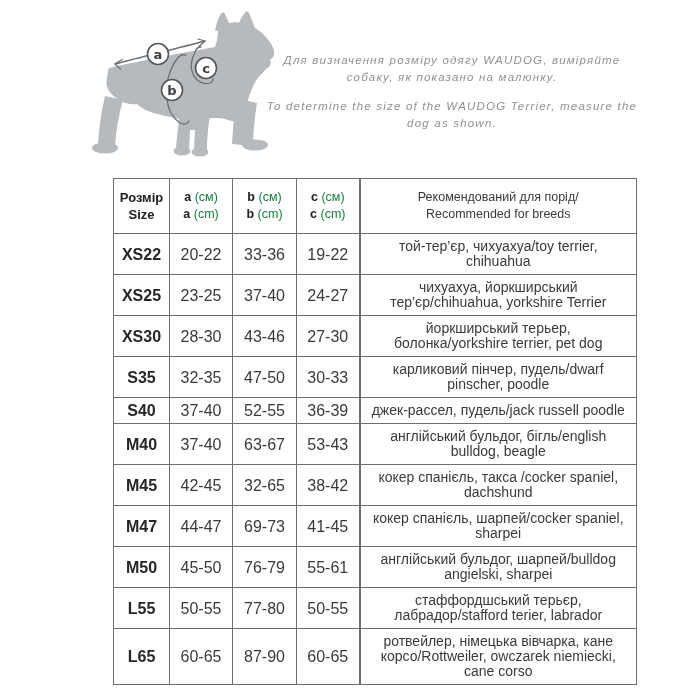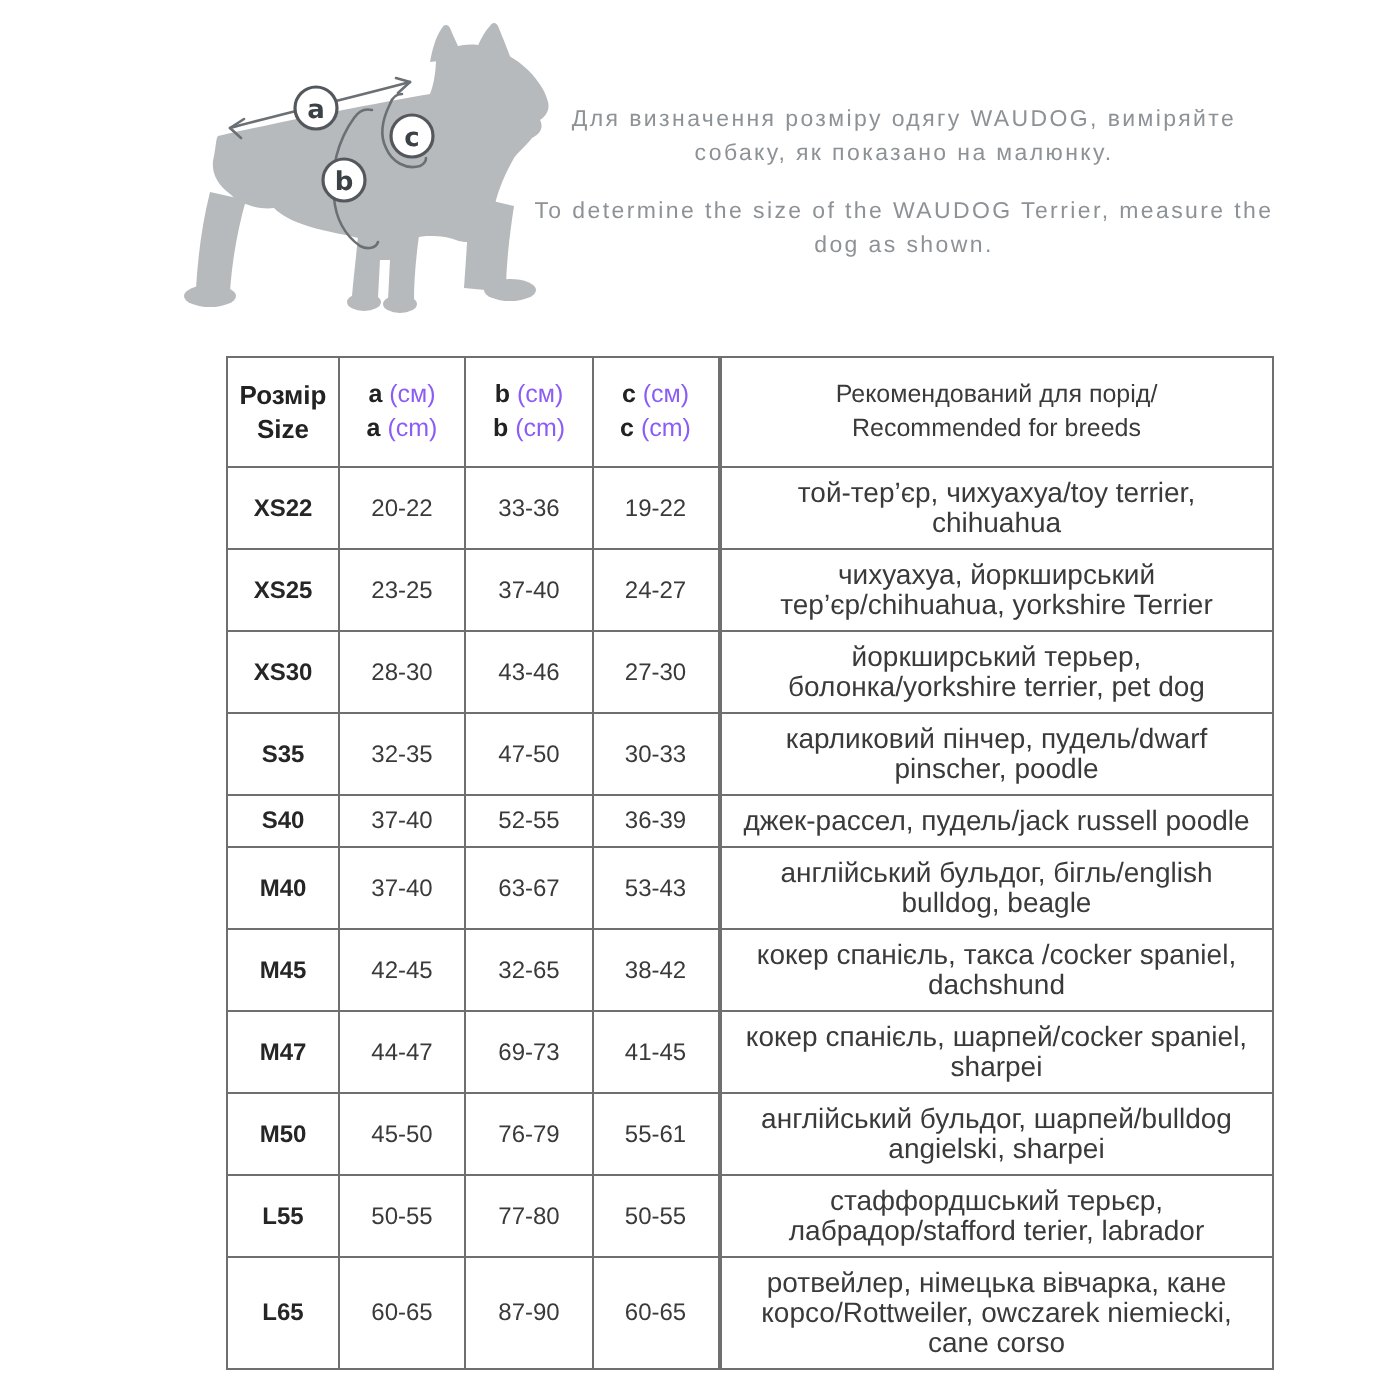--- a/index.html
+++ b/index.html
@@ -17,40 +17,40 @@
   .badge { fill:#ffffff; stroke:#54585c; stroke-width:1.6; }
   .badge-label {
     font-family:"DejaVu Sans","Liberation Sans",sans-serif;
     font-size:13px; font-weight:bold; fill:#3c4146; text-anchor:middle;
   }
 
   
   .intro {
     position:absolute; left:263px; top:52px; width:378px;
     text-align:center; color:#8d9296; font-size:11.5px;
-    letter-spacing:1.2px; line-height:17px;
+    letter-spacing:1.2px; line-height:17px;font-style:italic;
   }
   .intro p + p { margin-top:12px; }
 
   
   table.size-table {
     position:absolute; left:89px; top:178px; width:523px;
     border-collapse:collapse; table-layout:fixed;
     color:#3a3a3a;
     margin-left:24px;
   }
   .size-table th, .size-table td {
     border:1px solid #6f6f6f; text-align:center; vertical-align:middle;
   }
   .size-table th { padding:10px 2px; line-height:17px; font-size:12.5px; font-weight:normal; }
   .size-table th .hl { display:block; }
   .size-table th.h-size { font-weight:bold; color:#222; font-size:13px; }
   .size-table th b { color:#222; font-size:12.5px; }
-  .size-table th .unit { color:#8b5cf6;text-align:center; }
-  .size-table td { padding:5px 4px; line-height:15px; font-size:12px; }
+  .size-table th .unit { color:#15803d;text-align:center; }
+  .size-table td { padding:5px 4px; line-height:15px; font-size:16px; }
   .size-table td.cell-size { font-weight:bold; color:#262626; }
   .size-table td.cell-breeds { font-size:14px; padding:5px 8px; }
   .size-table th.h-breeds, .size-table td.cell-breeds { border-left:2px solid #6f6f6f; }
 </style>
 </head>
 <body>
 
 <div class="canvas">
 
   <svg class="diagram" viewBox="0 0 215 150">

